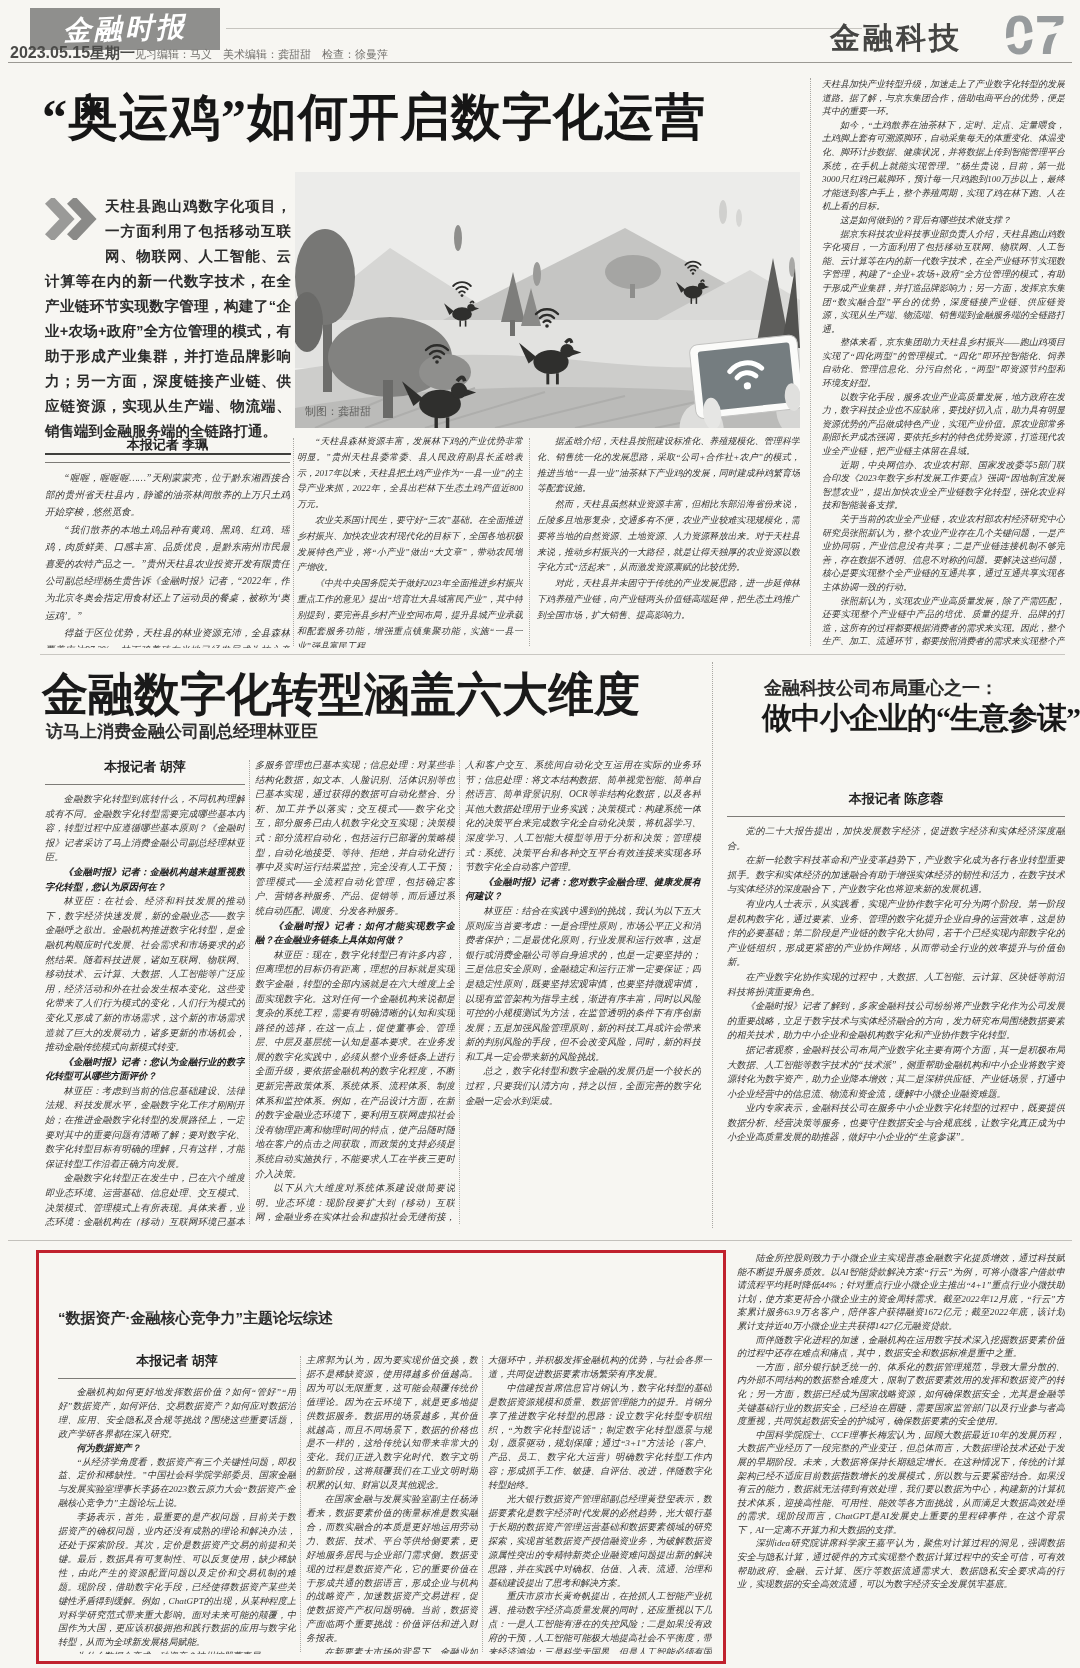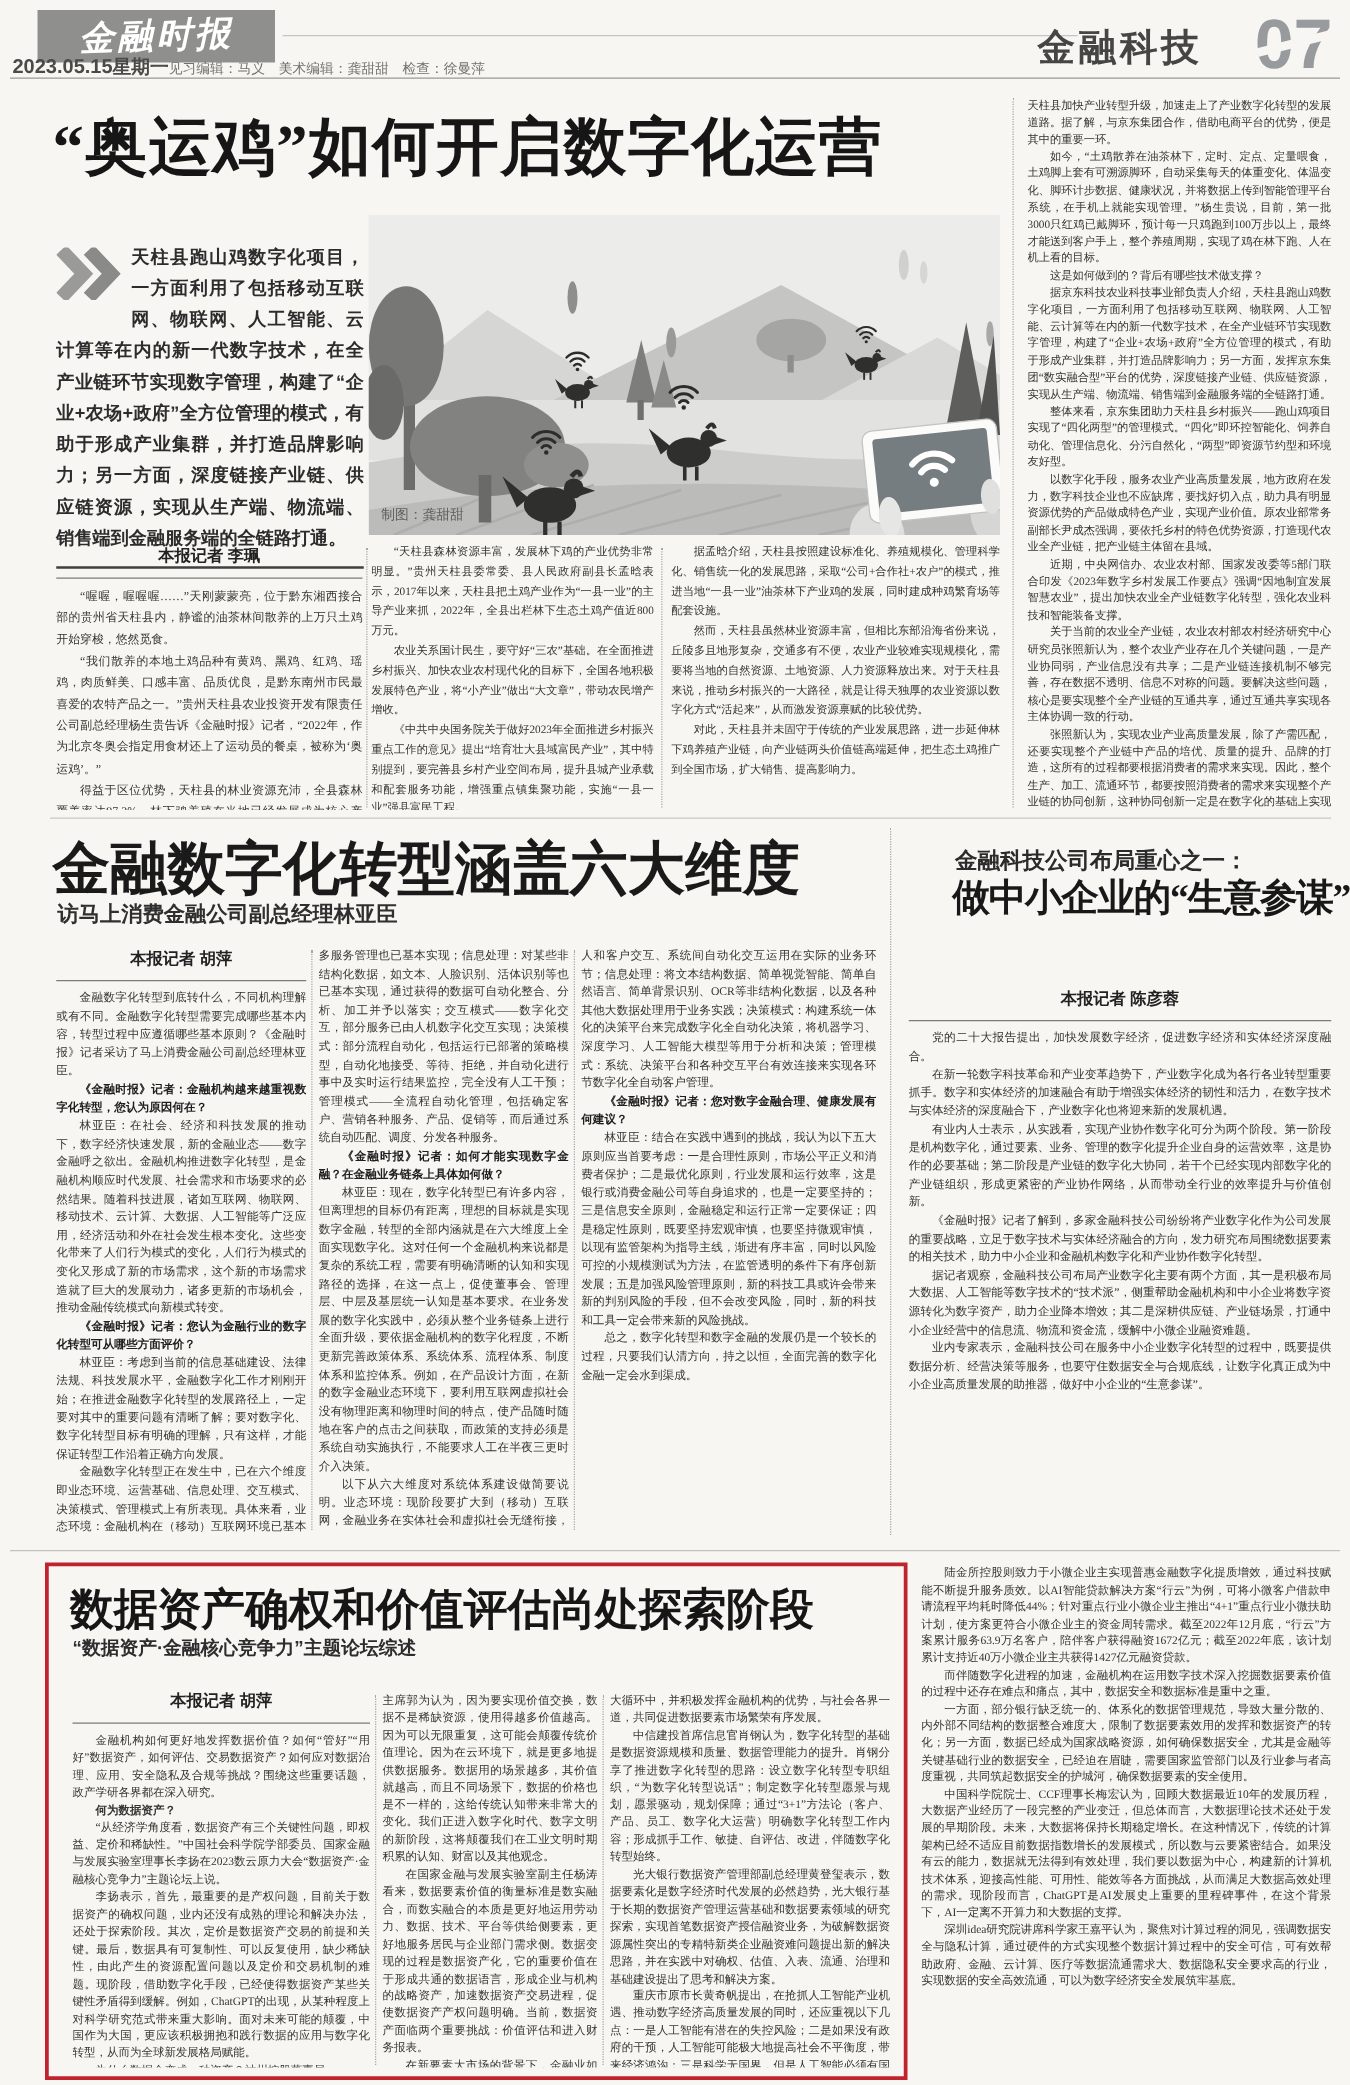--- a/index.html
+++ b/index.html
@@ -31,21 +31,21 @@
   .sub4{position:absolute;left:58px;top:1309px;font:700 15px "Liberation Sans",sans-serif;color:#2d2d2d;}
   
   .deck{position:absolute;left:45px;top:194px;width:246px;border-bottom:2px solid #3f3f3d;padding-bottom:9px;
         font:600 14.5px/25px "Liberation Sans",sans-serif;color:#2c2c2c;text-align:justify;}
   .deck .chev{float:left;margin:4px 8px 4px 0;}
   
   .byline{position:absolute;text-align:center;font:700 13px "Liberation Sans",sans-serif;color:#222;
           border-bottom:1px solid #7d7b77;padding-bottom:8px;}
   
   .col{position:absolute;overflow:hidden;text-align:justify;color:#343432;}
-  .para{margin:0;text-align:justify;text-indent:2em;}
+  .para{margin:0;text-align:justify;text-indent:2em;font-style:italic;}
   .k-c{text-indent:0;}
   .k-q{font-weight:700;color:#1e1e1e;}
   .k-b{font-weight:700;}
   .f-a1{font-size:9.5px;line-height:17.2px;}
   .f-a2{font-size:9px;line-height:15.8px;}
   .f-a4{font-size:9px;line-height:13.6px;}
   .f-b{font-size:9.3px;line-height:14.6px;}
   .f-d{font-size:9.2px;line-height:13.9px;}
   .f-d4{font-size:9.2px;line-height:13.6px;}
   
@@ -232,29 +232,29 @@
   <div class="vdot" style="left:459px;top:760px;height:464px;"></div>
   <div class="vdot" style="left:712px;top:662px;height:566px;"></div>
 
   <div class="kicker">金融科技公司布局重心之一：</div>
   <h2 class="hl3">做中小企业的“生意参谋”</h2>
   <div class="byline" style="left:727px;top:790px;width:338px;">本报记者 陈彦蓉</div>
   <div class="col f-b" style="left:727px;top:824px;width:338px;height:404px;">
       <p class="para k-p">党的二十大报告提出，加快发展数字经济，促进数字经济和实体经济深度融合。</p>
       <p class="para k-p">在新一轮数字科技革命和产业变革趋势下，产业数字化成为各行各业转型重要抓手。数字和实体经济的加速融合有助于增强实体经济的韧性和活力，在数字技术与实体经济的深度融合下，产业数字化也将迎来新的发展机遇。</p>
       <p class="para k-p">有业内人士表示，从实践看，实现产业协作数字化可分为两个阶段。第一阶段是机构数字化，通过要素、业务、管理的数字化提升企业自身的运营效率，这是协作的必要基础；第二阶段是产业链的数字化大协同，若干个已经实现内部数字化的产业链组织，形成更紧密的产业协作网络，从而带动全行业的效率提升与价值创新。</p>
+      <p class="para k-p">在产业数字化协作实现的过程中，大数据、人工智能、云计算、区块链等前沿科技将扮演重要角色。</p>
       <p class="para k-p">《金融时报》记者了解到，多家金融科技公司纷纷将产业数字化作为公司发展的重要战略，立足于数字技术与实体经济融合的方向，发力研究布局围绕数据要素的相关技术，助力中小企业和金融机构数字化和产业协作数字化转型。</p>
       <p class="para k-p">据记者观察，金融科技公司布局产业数字化主要有两个方面，其一是积极布局大数据、人工智能等数字技术的“技术派”，侧重帮助金融机构和中小企业将数字资源转化为数字资产，助力企业降本增效；其二是深耕供应链、产业链场景，打通中小企业经营中的信息流、物流和资金流，缓解中小微企业融资难题。</p>
       <p class="para k-p">业内专家表示，金融科技公司在服务中小企业数字化转型的过程中，既要提供数据分析、经营决策等服务，也要守住数据安全与合规底线，让数字化真正成为中小企业高质量发展的助推器，做好中小企业的“生意参谋”。</p>
     </div>
 
   <div class="hline" style="left:8px;top:1240px;width:1064px;background:#c3c1bc;"></div>
 
   <div class="redbox"></div>
-  <h2 class="hl4">数据资产确权和价值评估尚处探索阶段</h2>
   <div class="sub4">“数据资产·金融核心竞争力”主题论坛综述</div>
   <div class="byline" style="left:58px;top:1352px;width:238px;">本报记者 胡萍</div>
   <div class="col f-d" style="left:58px;top:1386px;width:238px;height:268px;">
       <p class="para k-p">金融机构如何更好地发挥数据价值？如何“管好”“用好”数据资产，如何评估、交易数据资产？如何应对数据治理、应用、安全隐私及合规等挑战？围绕这些重要话题，政产学研各界都在深入研究。</p>
       <p class="para k-b">何为数据资产？</p>
       <p class="para k-p">“从经济学角度看，数据资产有三个关键性问题，即权益、定价和稀缺性。”中国社会科学院学部委员、国家金融与发展实验室理事长李扬在2023数云原力大会“数据资产·金融核心竞争力”主题论坛上说。</p>
       <p class="para k-p">李扬表示，首先，最重要的是产权问题，目前关于数据资产的确权问题，业内还没有成熟的理论和解决办法，还处于探索阶段。其次，定价是数据资产交易的前提和关键。最后，数据具有可复制性、可以反复使用，缺少稀缺性，由此产生的资源配置问题以及定价和交易机制的难题。现阶段，借助数字化手段，已经使得数据资产某些关键性矛盾得到缓解。例如，ChatGPT的出现，从某种程度上对科学研究范式带来重大影响。面对未来可能的颠覆，中国作为大国，更应该积极拥抱和践行数据的应用与数字化转型，从而为全球新发展格局赋能。</p>
       <p class="para k-p">为什么数据会变成一种资产？神州控股董事局</p>
     </div>
   <div class="col f-d" style="left:306px;top:1354px;width:172px;height:300px;">

